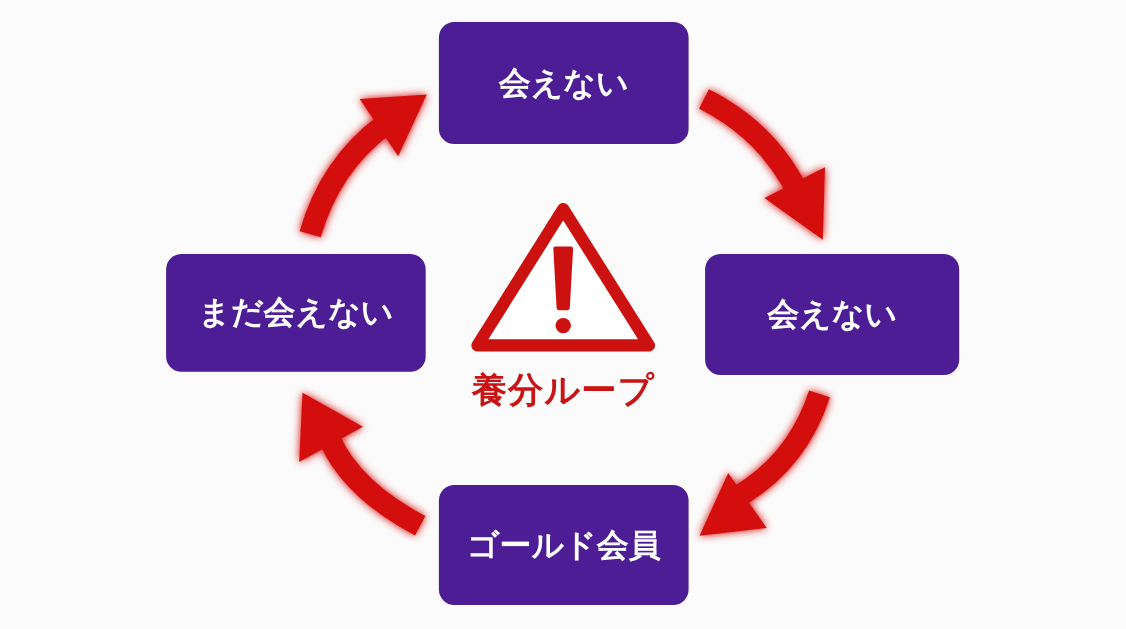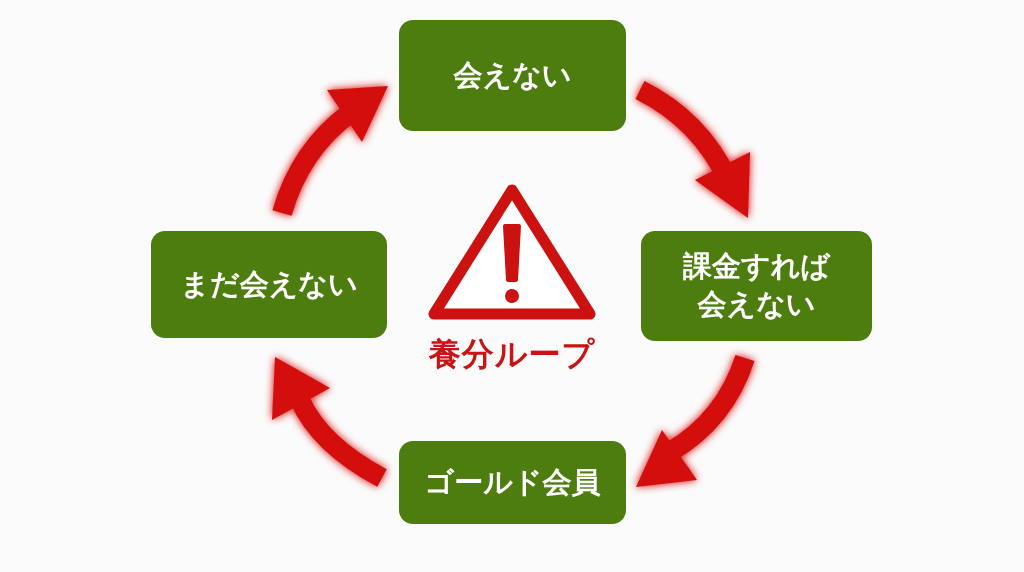--- a/index.html
+++ b/index.html
@@ -12,35 +12,35 @@
     font-family: "DejaVu Sans", "Liberation Sans", sans-serif;
   }
   .stage {
     position: relative;
     width: 1024px;
     height: 572px;
     background: #fbfbfb;
   }
   .node {
     position: absolute;
-    background: #4d7c0f;
+    background: #4c1d95;
     border-radius: 14px;
     color: #ffffff;
     font-weight: bold;
     display: flex;
     align-items: center;
     justify-content: center;
     text-align: center;
     line-height: 1.3;
     box-sizing: border-box;
   }
   .node span { display: block; }
   #node-top    { left: 399px; top: 20px;  width: 227px; height: 111px; font-size: 29px; }
   #node-right  { left: 641px; top: 231px; width: 231px; height: 110px; font-size: 29px; flex-direction: column; }
-  #node-bottom { left: 399px; top: 441px; width: 227px; height: 83px; font-size: 29px; }
+  #node-bottom { left: 399px; top: 441px; width: 227px; height: 109px; font-size: 29px; }
   #node-left   { left: 151px; top: 231px; width: 236px; height: 107px; font-size: 29px; text-align: right; }
 
   svg.arrows {
     position: absolute;
     left: 0; top: 0;
     width: 1024px; height: 572px;
     pointer-events: none;
   }
   .center-label {
     position: absolute;
@@ -95,21 +95,20 @@
       <path d="M505 226 L 519 226 L 516 280 L 508 280 Z" fill="#cc1111" stroke="#cc1111" stroke-width="4" stroke-linejoin="round"></path>
       <circle cx="512" cy="296" r="7" fill="#cc1111"></circle>
     </g>
   </svg>
 
   <div class="node" id="node-top">
     <span>会えない</span>
   </div>
 
   <div class="node" id="node-right">
-    <span>課金すれば</span>
     <span>会えない</span>
   </div>
 
   <div class="node" id="node-bottom">
     <span>ゴールド会員</span>
   </div>
 
   <div class="node" id="node-left">
     <span>まだ会えない</span>
   </div>

